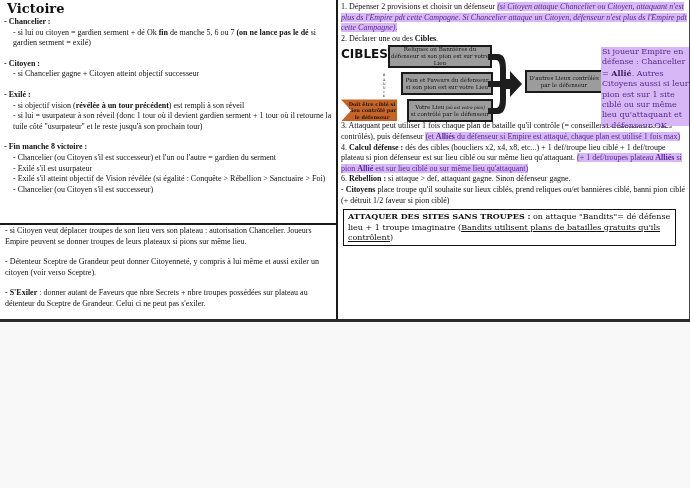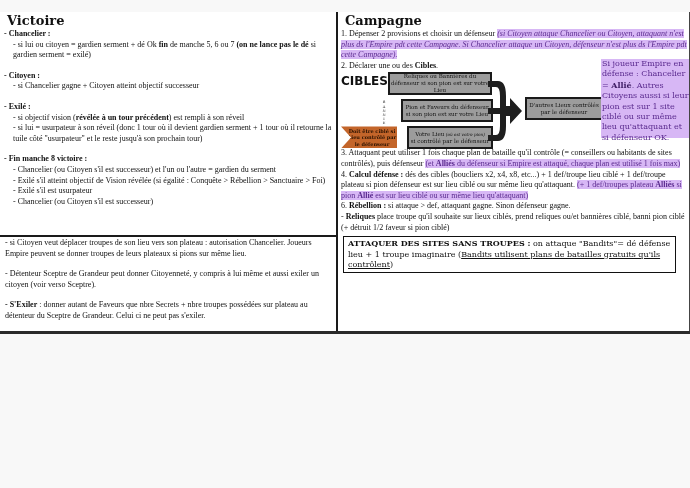--- a/index.html
+++ b/index.html
@@ -4,21 +4,20 @@
 <style>
   html, body { margin:0; padding:0; }
   body {
     width:690px; height:488px; background:#f8f8f8; overflow:hidden;
     font-family:"DejaVu Serif", serif; color:#111;
     font-size:8px; line-height:10.6px;
   }
   .sheet {
     position:absolute; left:0; top:0; width:690px; height:322px;
     background:#fff;
-    margin-top:12px;
   }
   .vline { position:absolute; left:336px; top:0; width:2px; height:322px; background:#1a1a1a; }
   .hline-left { position:absolute; left:0; top:223px; width:337px; height:2px; background:#1a1a1a; }
   .bottom-line { position:absolute; left:0; top:319px; width:690px; height:3px; background:#2a2a2a; }
   .rightline { position:absolute; left:689px; top:0; width:1px; height:322px; background:#444; }
 
   .section { position:absolute; }
   .h { font-weight:bold; font-size:13px; line-height:14px; margin:0 0 1px 0; }
   .victoire { left:4px; top:2px; width:330px; }
   .victoire .h { margin-left:3px; }
@@ -78,39 +77,38 @@
     <div class="gap"></div>
     <p class="sub">- Citoyen :</p>
     <p class="ind">- si Chancelier gagne + Citoyen atteint objectif successeur</p>
     <div class="gap"></div>
     <p class="sub">- Exilé :</p>
     <p class="ind"><span>- si objectif vision (</span><span class="b">révélée à un tour précédent</span><span>) est rempli à son réveil</span></p>
     <p class="ind">- si lui = usurpateur à son réveil (donc 1 tour où il devient gardien serment + 1 tour où il retourne la tuile côté "usurpateur" et le reste jusqu'à son prochain tour)</p>
     <div class="gap"></div>
     <p class="sub">- Fin manche 8 victoire :</p>
     <p class="ind">- Chancelier (ou Citoyen s'il est successeur) et l'un ou l'autre = gardien du serment</p>
+    <p class="ind">- Exilé s'il est usurpateur</p>
     <p class="ind">- Exilé s'il atteint objectif de Vision révélée (si égalité : Conquête &gt; Rébellion &gt; Sanctuaire &gt; Foi)</p>
-    <p class="ind">- Exilé s'il est usurpateur</p>
     <p class="ind">- Chancelier (ou Citoyen s'il est successeur)</p>
   </div>
 
   <div class="hline-left"></div>
 
   <div class="section citoy">
     <p class="ind2">- si Citoyen veut déplacer troupes de son lieu vers son plateau : autorisation Chancelier. Joueurs Empire peuvent se donner troupes de leurs plateaux si pions sur même lieu.</p>
     <div class="gap"></div>
     <p class="ind2">- Détenteur Sceptre de Grandeur peut donner Citoyenneté, y compris à lui même et aussi exiler un citoyen (voir verso Sceptre).</p>
     <div class="gap"></div>
     <p class="ind2"><span class="b">- S'Exiler</span><span> : donner autant de Faveurs que nbre Secrets + nbre troupes possédées sur plateau au détenteur du Sceptre de Grandeur. Celui ci ne peut pas s'exiler.</span></p>
   </div>
 
   <div class="vline"></div>
 
   <div class="section campagne">
-    <div class="h">Campagne</div>
     <p><span>1. Dépenser 2 provisions et choisir un défenseur </span><span class="hl it">(si Citoyen attaque Chancelier ou Citoyen, attaquant n'est plus ds l'Empire pdt cette Campagne. Si Chancelier attaque un Citoyen, défenseur n'est plus ds l'Empire pdt cette Campagne).</span></p>
     <p><span>2. Déclarer une ou des </span><span class="b">Cibles</span><span>.</span></p>
 
     <div class="diagram">
       <div class="cibles-label">CIBLES :</div>
       <div class="tbox" style="left:47px;top:0;width:100px;height:19px;">Reliques ou Bannières du défenseur si son pion est sur votre Lieu</div>
       <div class="bannie">B<br>A<br>N<br>N<br>I<br>E</div>
       <div class="tbox" style="left:60px;top:27px;width:88px;height:19px;">Pion et Faveurs du défenseur si son pion est sur votre Lieu</div>
       <div class="banner">Doit être ciblé si Lieu contrôlé par le défenseur</div>
       <div class="tbox" style="left:66px;top:54px;width:82px;height:19px;">
@@ -124,21 +122,21 @@
     </div>
 
     <p><span>3. Attaquant peut utiliser 1 fois chaque plan de bataille qu'il contrôle (= conseillers ou habitants de sites contrôlés), puis défenseur </span><span class="hl"><span>(et </span><span class="b">Alliés</span><span> du défenseur si Empire est attaqué, chaque plan est utilisé 1 fois max)</span></span></p>
 
     <p><span>4. </span><span class="b">Calcul défense :</span><span> dés des cibles (boucliers x2, x4, x8, etc...) + 1 def/troupe lieu ciblé + 1 def/troupe plateau si pion défenseur est sur lieu ciblé ou sur même lieu qu'attaquant. </span><span class="hl"><span>(+ 1 def/troupes plateau </span><span class="b">Alliés</span><span> si pion </span><span class="b">Allié</span><span> est sur lieu ciblé ou sur même lieu qu'attaquant)</span></span></p>
 
 
     <p><span>6. </span><span class="b">Rébellion :</span><span> si attaque &gt; def, attaquant gagne. Sinon défenseur gagne.</span></p>
 
 
-    <p><span>- </span><span class="b">Reliques</span><span> place troupe qu'il souhaite sur lieux ciblés, prend reliques ou/et bannières ciblé, banni pion ciblé (+ détruit 1/2 faveur si pion ciblé)</span></p>
+    <p><span>- </span><span class="b">Citoyens</span><span> place troupe qu'il souhaite sur lieux ciblés, prend reliques ou/et bannières ciblé, banni pion ciblé (+ détruit 1/2 faveur si pion ciblé)</span></p>
 
     <div class="bandits-box">
       <span class="b">ATTAQUER DES SITES SANS TROUPES :</span><span> on attaque "Bandits"= dé défense lieu + 1 troupe imaginaire (</span><u>Bandits utilisent plans de batailles gratuits qu'ils contrôlent</u><span>)</span>
     </div>
   </div>
 
   <div class="sidenote"><span>Si joueur Empire en défense : Chancelier = </span><span class="b">Allié</span><span>. Autres Citoyens aussi si leur pion est sur 1 site ciblé ou sur même lieu qu'attaquant et si défenseur OK.</span></div>
 
   <div class="rightline"></div>
   <div class="bottom-line"></div>

